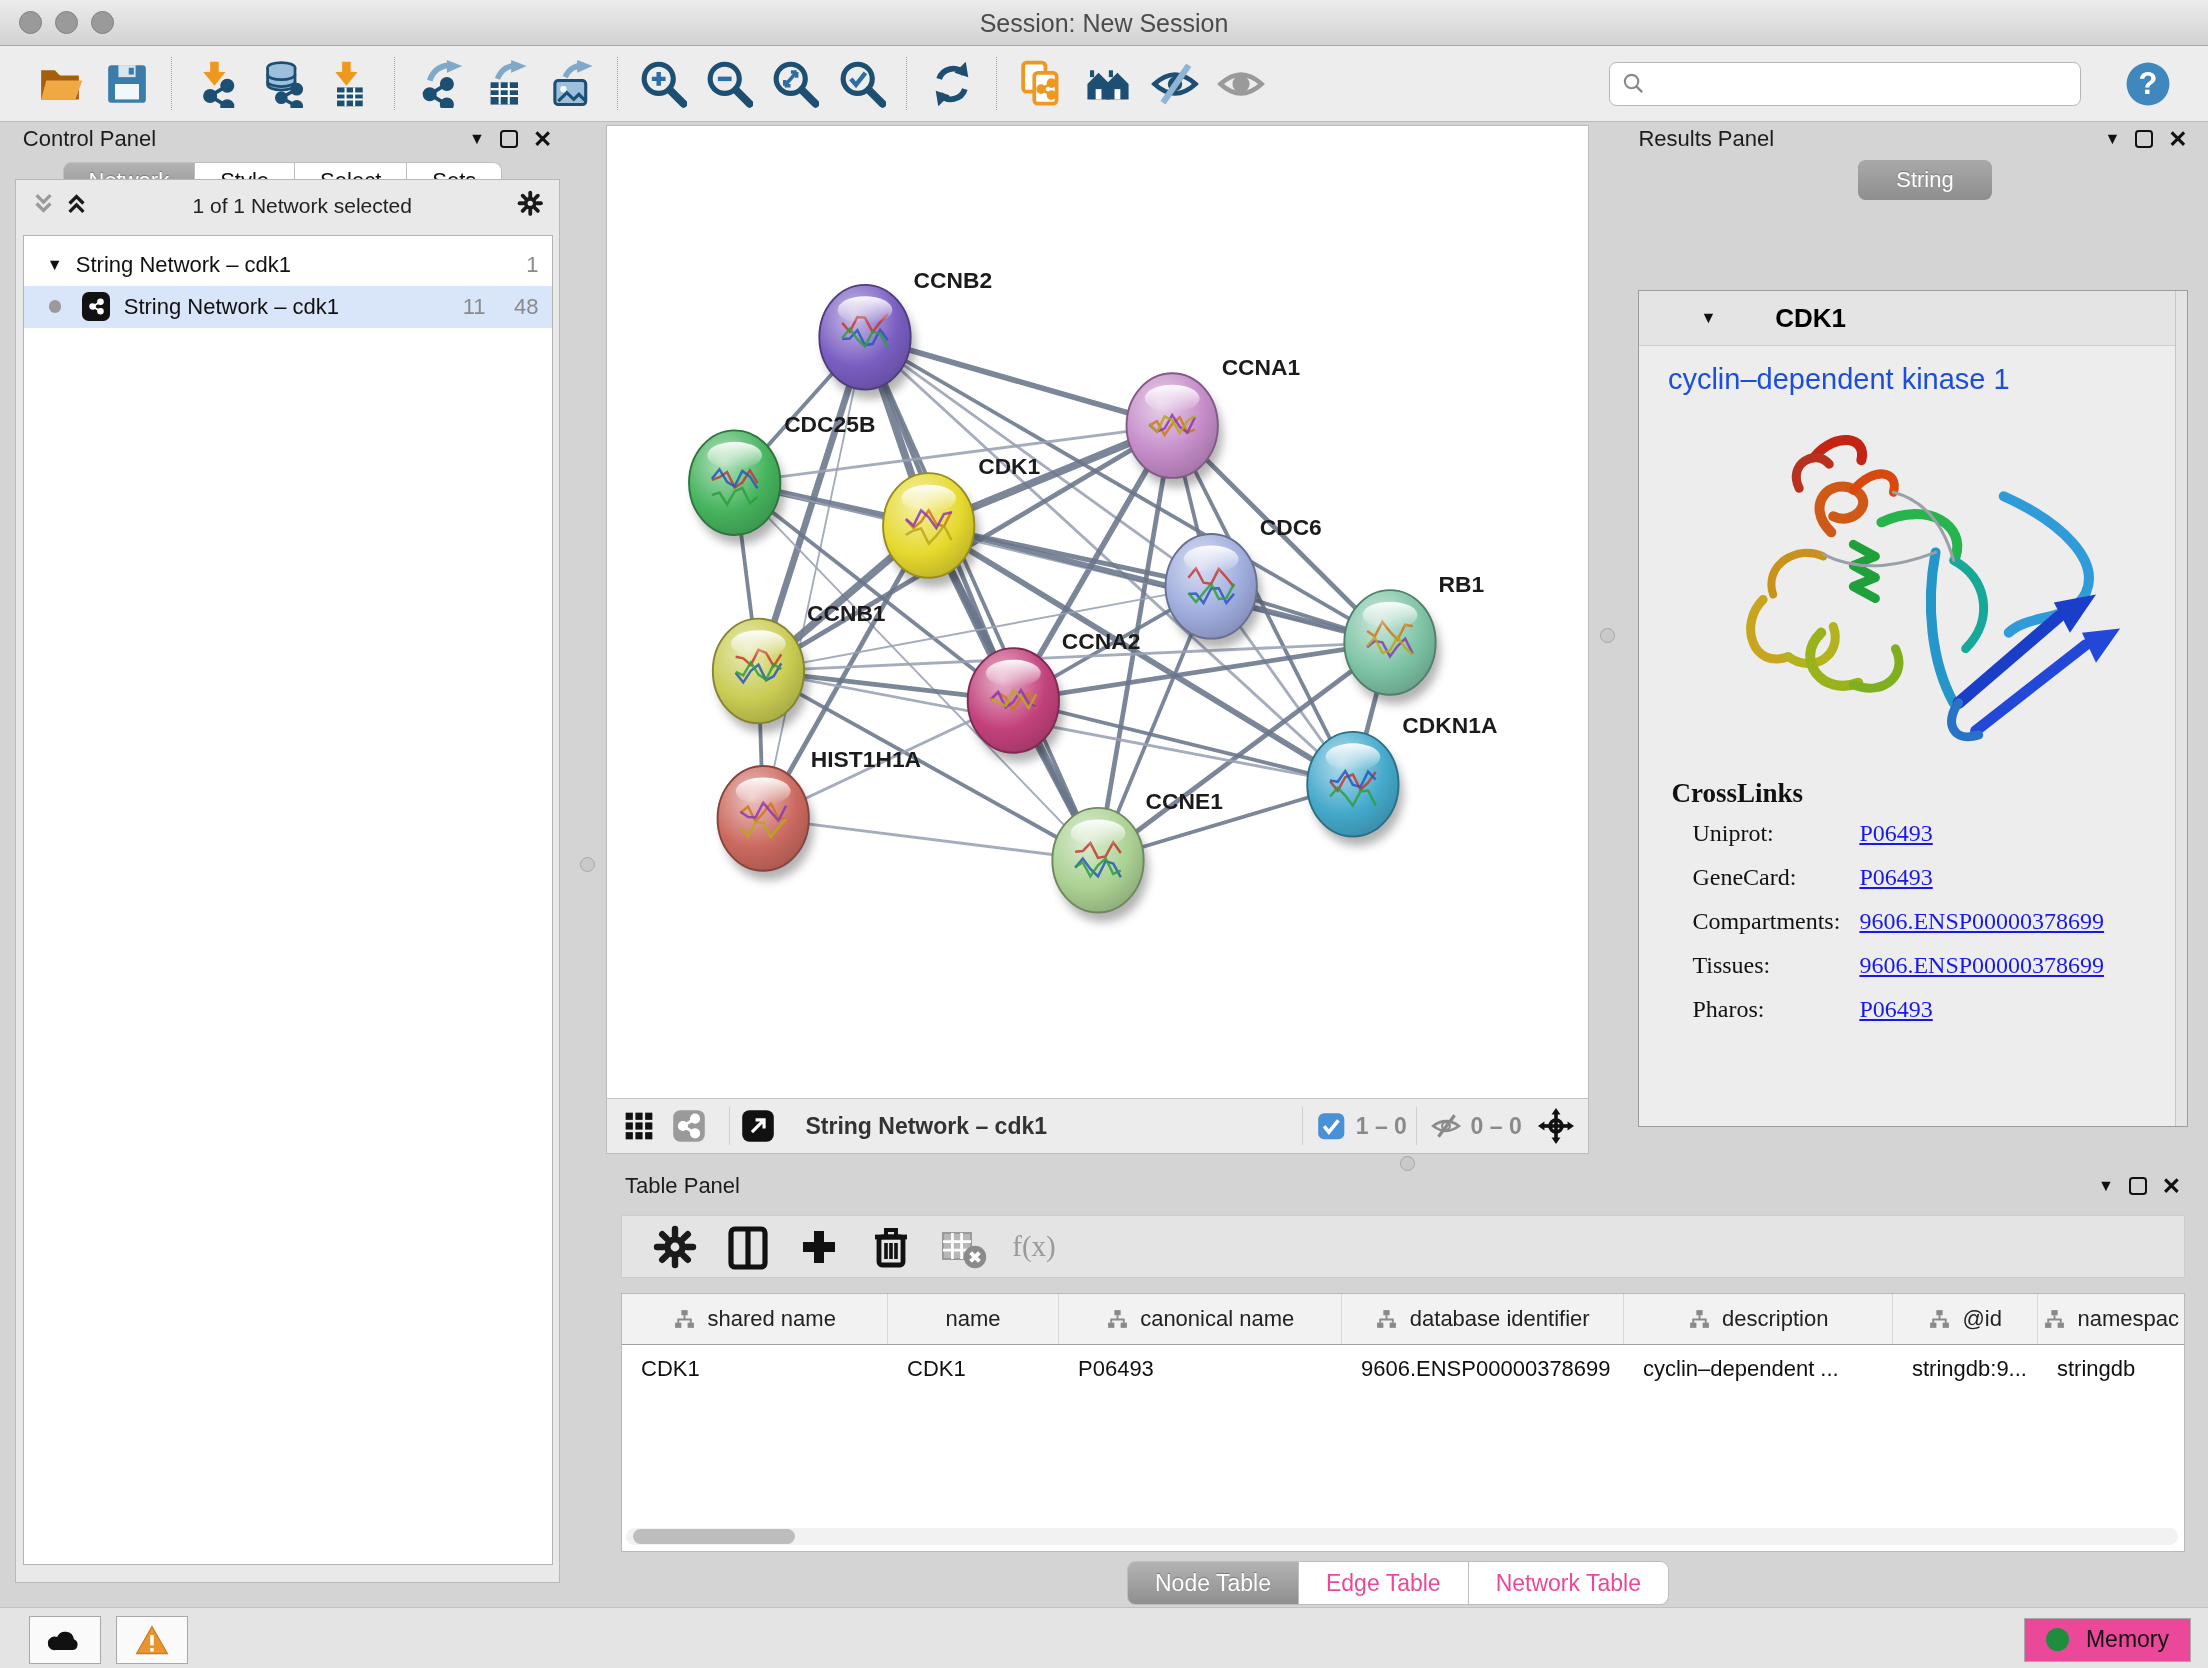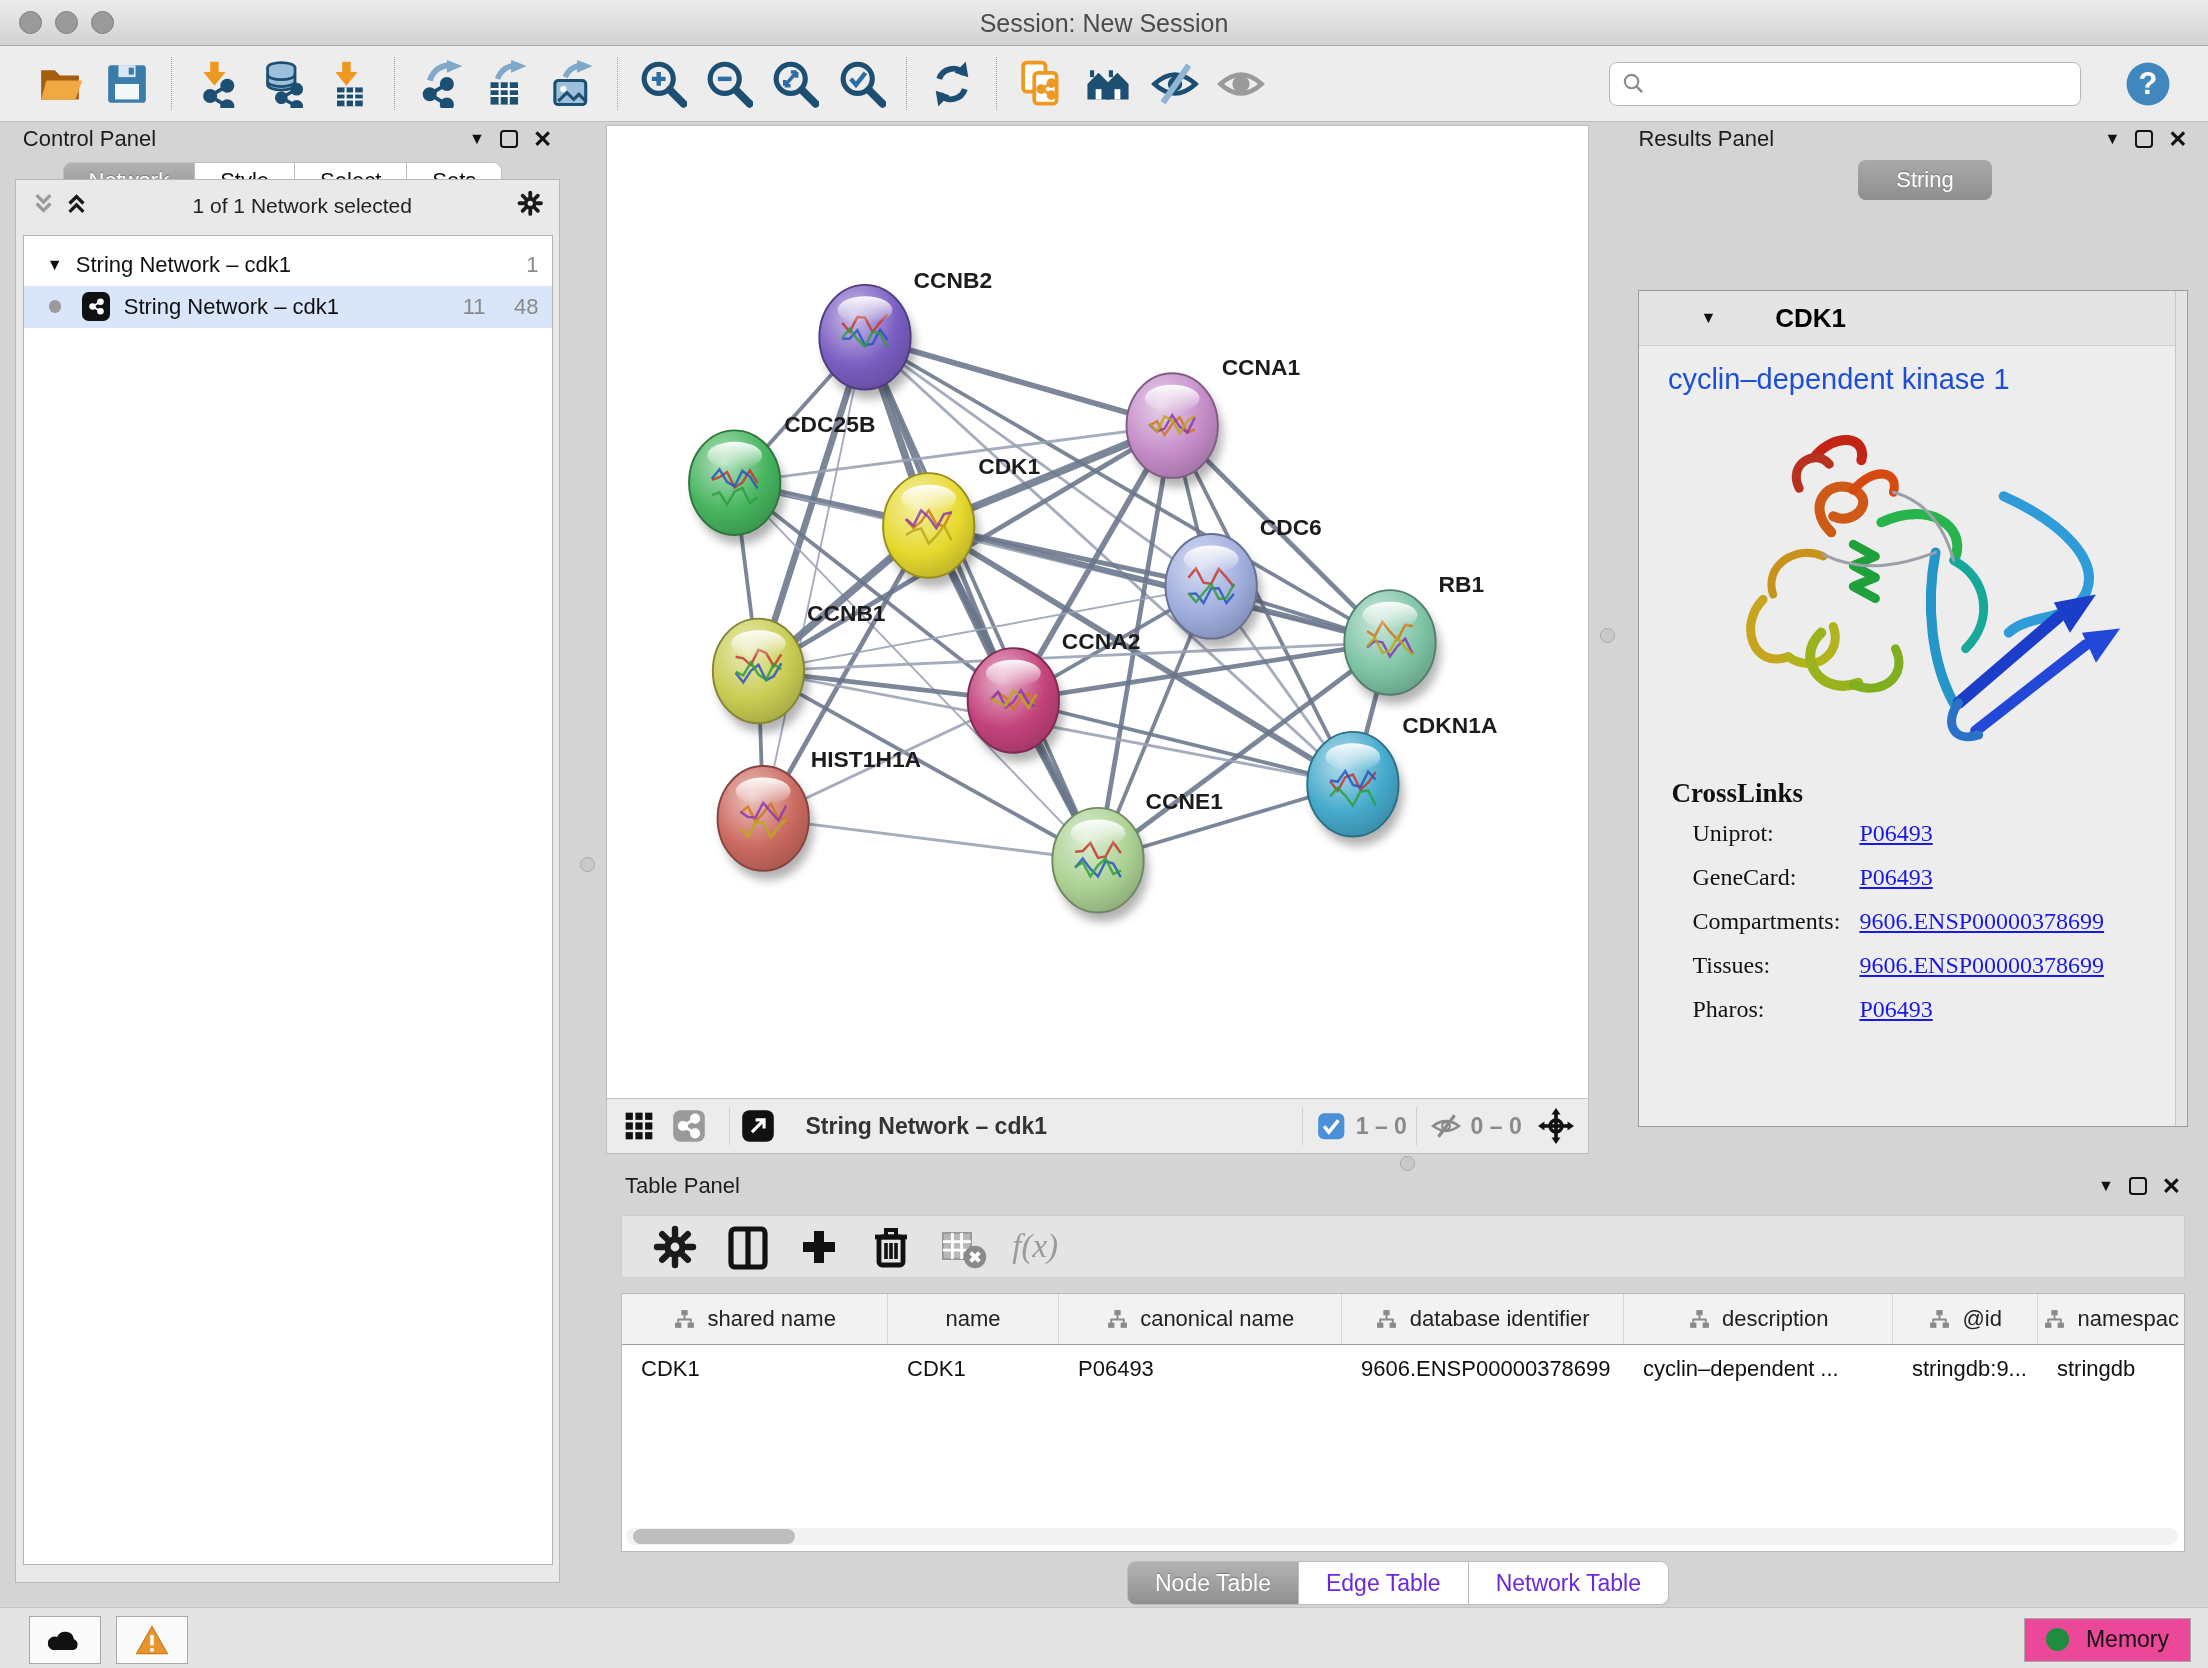--- a/index.html
+++ b/index.html
@@ -81,34 +81,34 @@
   .xrow .lab { width:188px; color:#111; padding-left:21px; }
   .xrow a { color:#1919e6; text-decoration:underline; }
   .rscroll { position:absolute; right:0; top:0; width:12.4px; height:100%;
     background:#e4e4e4; border-left:1px solid #c6c6c6; }
 
   
   .tpanel { position:absolute; left:606px; top:1173px; width:1594px; height:435px; }
   .ttool { position:absolute; left:15px; top:42px; width:1564px; height:63px;
     background:#e4e4e4; border:1px solid #cdcdcd; display:flex; align-items:center; padding-left:17px; }
   .ttool .tbtn { margin:0 9.5px; }
-  .fx { font-style:italic; font-family:"Liberation Serif",serif; font-size:33px; color:#9a9a9a; margin-left:13.3px; }
+  .fx { font-family:"Liberation Serif",serif; font-size:29px; color:#9a9a9a; margin-left:13.3px; }
   .tgrid { position:absolute; left:15px; top:120px; width:1564px; height:259px;
     background:#fff; border:1px solid #b9b9b9; }
   .thead { display:flex; height:51px; background:#f2f2f2; border-bottom:1.9px solid #9f9f9f; }
   .th { display:flex; align-items:center; justify-content:center; gap:11.4px; font-size:22px;
     color:#222; border-right:1px solid #d8d8d8; overflow:hidden; white-space:nowrap; }
   .trowd { display:flex; height:48px; align-items:center; font-size:22px; color:#111; }
   .td { padding-left:19px; overflow:hidden; white-space:nowrap; }
   .hscroll { position:absolute; left:3.8px; bottom:5.7px; width:1552px; height:17px;
     background:#f2f2f2; border-radius:8.6px; }
   .hthumb { position:absolute; left:7.6px; top:1px; width:162px; height:15px; background:#bdbdbd; border-radius:7.6px; }
   .btabs { position:absolute; left:521px; top:388px; display:flex; }
   .btab { height:44px; padding:0 27px; line-height:42px; font-size:23px; background:#fff;
-    border:1px solid #bdbdbd; border-left:none; color:#6d28d9; }
+    border:1px solid #bdbdbd; border-left:none; color:#ec4899; }
   .btab:first-child { border-left:1px solid #bdbdbd; border-radius:8.6px 0 0 8.6px; }
   .btab:last-child { border-radius:0 8.6px 8.6px 0; }
   .btab.active { background:linear-gradient(#b3b3b3,#8f8f8f); color:#fff; text-shadow:0 -1px 1px #777; }
 
   
   .statusbar { position:absolute; left:0; top:1607px; width:2208px; height:61px;
     background:#e4e4e4; border-top:1px solid #c2c2c2; }
   .sbtn { position:absolute; top:7.6px; width:72px; height:48px; background:#fafafa;
     border:1.9px solid #a8a8a8; display:flex; align-items:center; justify-content:center; }
   .membtn { position:absolute; right:17px; top:9.5px; height:44px; background:#ec4899;

